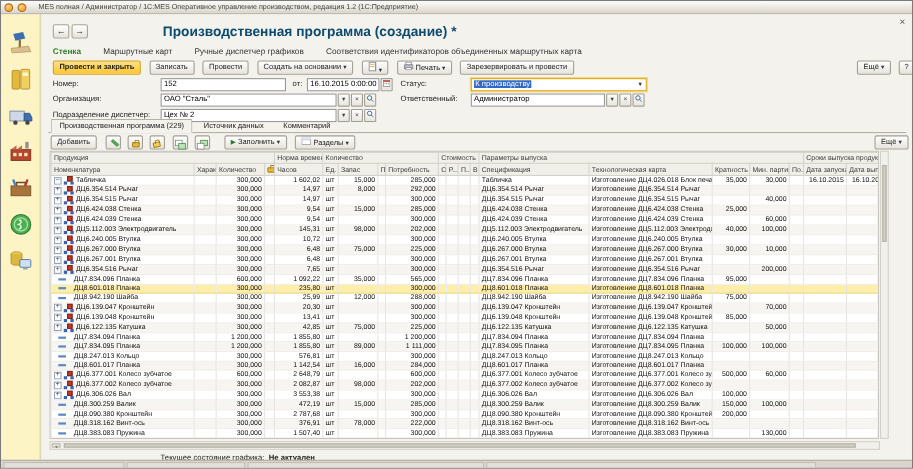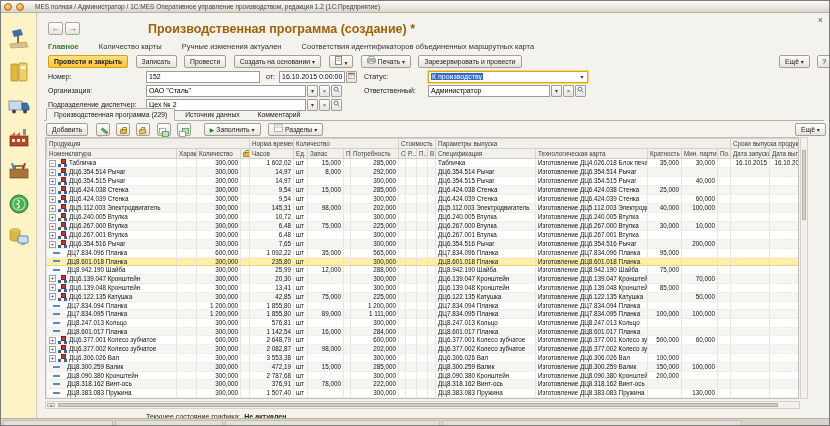--- a/index.html
+++ b/index.html
@@ -8,21 +8,21 @@
   
   .titlebar{position:absolute;left:0;top:0;width:830px;height:12px;background:linear-gradient(#fdfcfa,#d9d5cb);border-bottom:1px solid #b5b1a8;font-size:6.5px;color:#444;}
   .titlebar .txt{position:absolute;left:34px;top:2px;white-space:nowrap;}
   .winbtn{position:absolute;top:2px;width:8px;height:8px;border-radius:50%;border:1px solid #b06a10;background:radial-gradient(circle at 35% 30%,#ffd27a,#f09020);}
   
   .sidebar{position:absolute;left:0;top:12px;width:36px;height:405px;background:#fcf4c4;border-right:1px solid #d6cfae;}
   .sb-ico{position:absolute;left:6px;width:24px;height:24px;cursor:pointer;}
   
   .main{position:absolute;left:37px;top:12px;width:793px;height:405px;background:#f4f2ed;}
   .navbtn{position:absolute;width:15px;height:13px;border:1px solid #a9a599;background:linear-gradient(#fff,#e7e4dd);border-radius:2px;font-size:8px;color:#333;text-align:center;line-height:12px;}
-  .pagetitle{position:absolute;left:110px;top:9px;font-size:12.5px;font-weight:bold;color:#a16207;white-space:nowrap;}
+  .pagetitle{position:absolute;left:110px;top:9px;font-size:12.5px;font-weight:bold;color:#0c4a6e;white-space:nowrap;}
   .formclose{position:absolute;right:8px;top:2px;font-size:9px;color:#555;}
   .tabs{position:absolute;left:10px;top:29px;height:12px;font-size:7.5px;white-space:nowrap;}
   .tab{display:inline-block;margin-right:18px;color:#333;}
   .tab.active{color:#2f7d23;font-weight:bold;}
   
   .btn{display:inline-block;height:13px;line-height:11px;padding:0 5px;border:1px solid #a39f94;border-radius:2px;background:linear-gradient(#fefefe,#e6e3dc);font-size:6.8px;color:#222;vertical-align:top;margin-right:3px;white-space:nowrap;}
   .btn.primary{background:linear-gradient(#ffe084,#fdc62f);border-color:#d5a019;font-weight:bold;}
   .cmdbar{position:absolute;left:10px;top:42px;white-space:nowrap;}
   .arrow{font-size:6px;color:#333;}
   
@@ -124,23 +124,23 @@
 
   <div class="main">
 
     <span class="formclose">×</span>
 
     <div class="navbtn" style="left:10px;top:9px;">←</div>
     <div class="navbtn" style="left:27px;top:9px;">→</div>
     <div class="pagetitle">Производственная программа (создание) *</div>
 
     <div class="tabs">
-      <span class="tab active">Главное</span>
-      <span class="tab">Количество карты</span>
-      <span class="tab">Ручные изменения актуален</span>
+      <span class="tab active">Стенка</span>
+      <span class="tab">Маршрутные карт</span>
+      <span class="tab">Ручные диспетчер графиков</span>
       <span class="tab">Соответствия идентификаторов объединенных маршрутных карта</span>
     </div>
 
     <div class="cmdbar">
       <span class="btn primary">Провести и закрыть</span>
       <span class="btn">Записать</span>
       <span class="btn">Провести</span>
       <span class="btn"><span>Создать на основании</span> <span class="arrow">▾</span></span>
       <span class="btn"><svg width="8" height="9" viewBox="0 0 8 9">
             <rect x="0.5" y="0.5" width="6" height="8" fill="#fff" stroke="#888"></rect>

